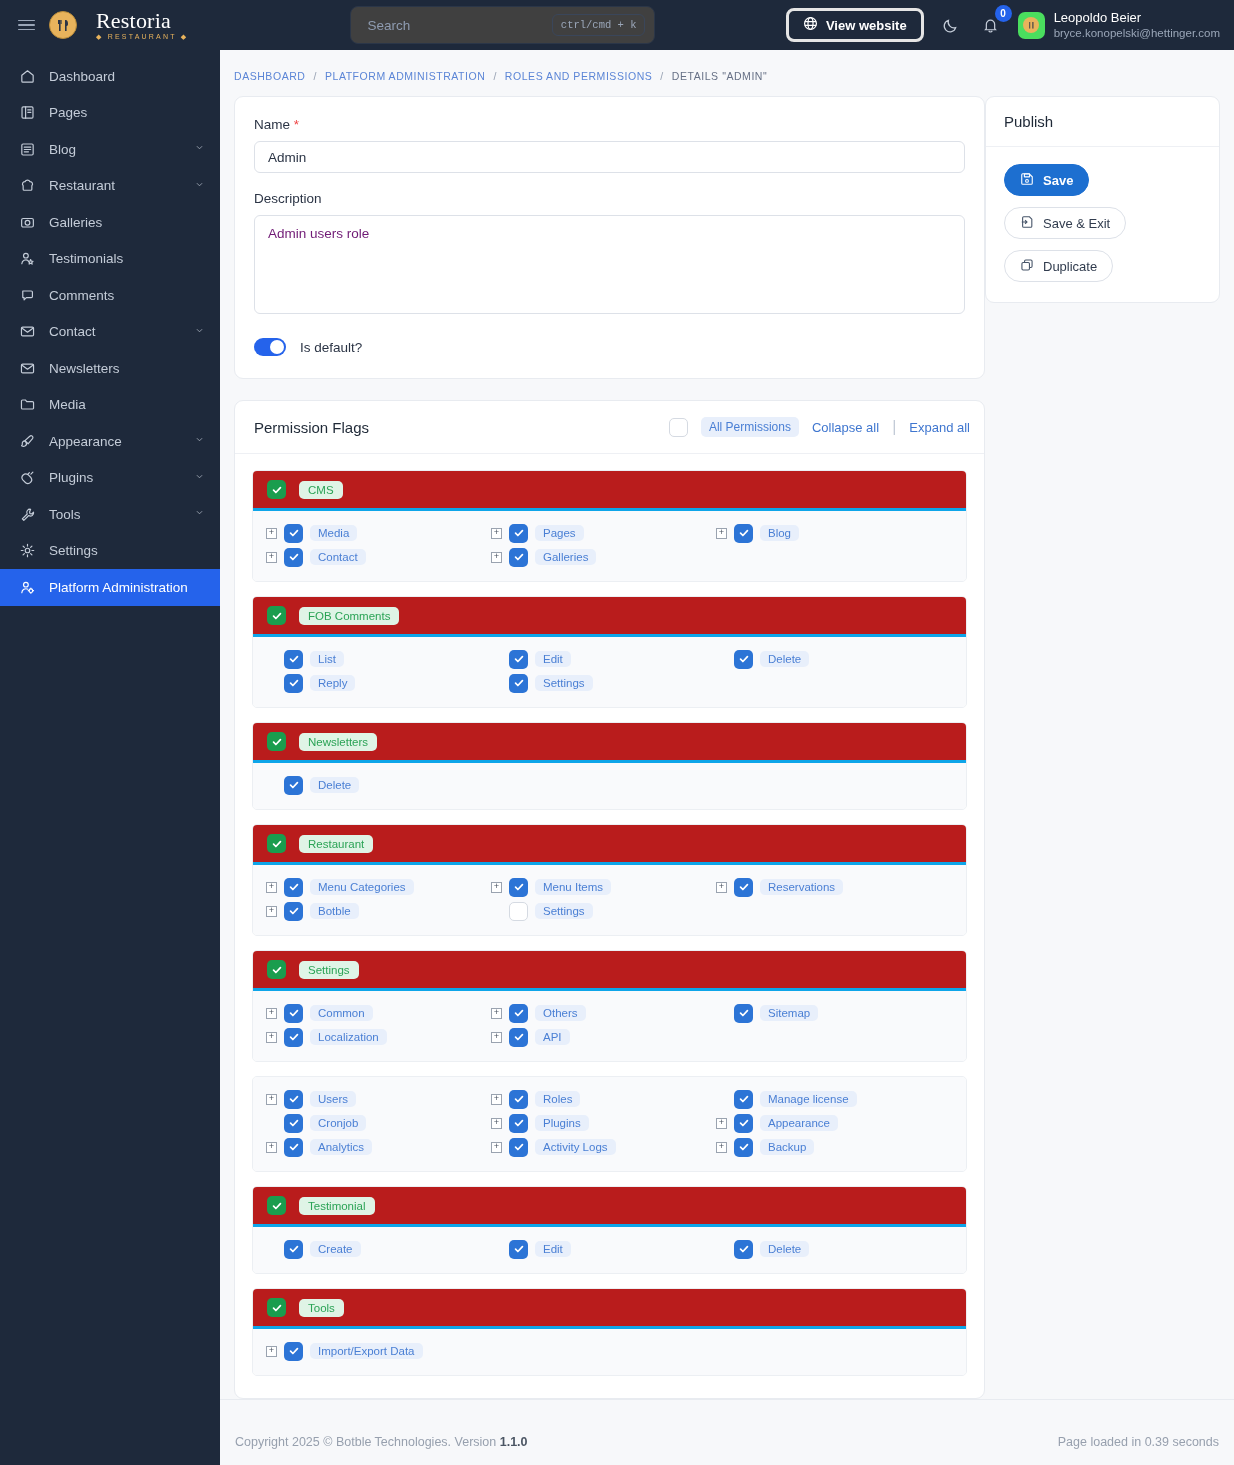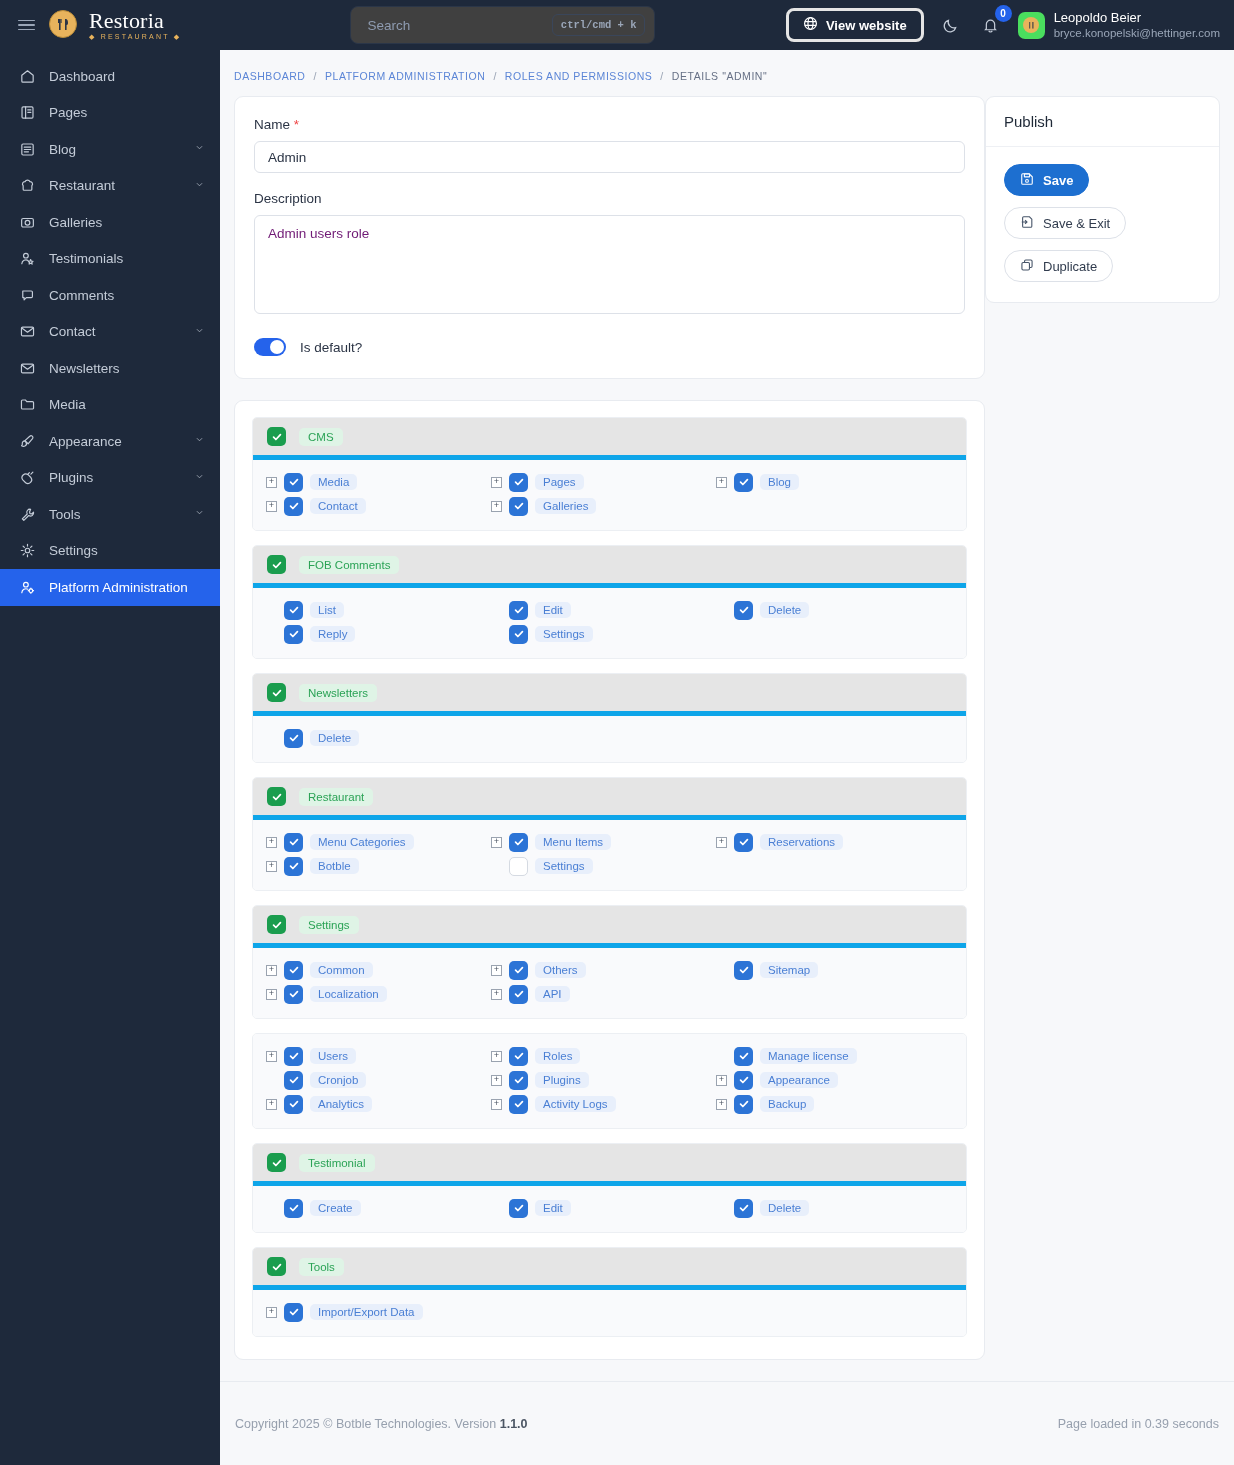--- a/index.html
+++ b/index.html
@@ -14,41 +14,41 @@
   .app { display:flex; flex-direction:column; width:1234px; height:1465px; }
 
   
   .topbar {
     height:50px; flex:0 0 50px; background:#1e293b;
     display:flex; align-items:center; position:relative; z-index:5;
   }
   .tb-left { width:220px; display:flex; align-items:center; gap:14px; padding-left:18px; }
   .burger { display:flex; flex-direction:column; gap:3px; cursor:pointer; }
   .burger i { display:block; width:17px; height:1.6px; background:#9aa6b8; border-radius:1px; }
-  .logo { display:flex; gap:12px; }
+  .logo { display:flex; align-items:center; gap:19px; }
   .logo-mark {
     width:28px; height:28px; border-radius:50%;
     background:#e8b35c; border:1.5px solid #b98b39;
     display:flex; align-items:center; justify-content:center;
   }
   .logo-mark svg { display:block; }
   .logo-txt { line-height:1; }
   .logo-name { font-family:"Liberation Serif", serif; font-size:22px; color:#ffffff; letter-spacing:.2px; }
   .logo-sub { font-size:7px; color:#e8b35c; letter-spacing:2.2px; margin-top:1px; text-align:center; }
 
   .tb-mid { flex:1; display:flex; align-items:center; justify-content:center; }
   .searchbox {
     width:305px; height:38px; background:#404040; border:1px solid #2b3648;
     border-radius:8px; display:flex; align-items:center; padding:0 9px 0 16px;
     justify-content:space-between; cursor:text;
   }
   .searchbox .ph { color:#8e9bb0; font-size:13.5px; }
   .kbd {
     font-family:"Liberation Mono", monospace; font-size:10.5px; color:#9aa6b8;
-    border:1px solid #3a465a; border-radius:6px; padding:4px 8px; background:transparent;font-weight:bold;
+    border:1px solid #3a465a; border-radius:6px; padding:4px 8px; background:transparent;
   }
 
   .tb-right { display:flex; align-items:center; gap:14px; padding-right:14px; }
   .btn-website {
     height:34px; border:3px solid #e5e5e5; border-radius:8px; background:transparent;
     color:#fff; font-size:13px; font-weight:bold; display:flex; align-items:center;
     gap:8px; padding:0 14px; cursor:pointer;
   }
   .icobtn { width:26px; height:26px; display:flex; align-items:center; justify-content:center;
             position:relative; cursor:pointer; }
@@ -143,22 +143,22 @@
   }
   .tag {
     background:#e8effb; color:#4a7fd4; border-radius:5px; padding:3px 8px; font-size:12px;
   }
   .lnk { color:#3f76cf; font-size:13px; cursor:pointer; }
   .vdiv { color:#c3cbd7; }
 
   .perm-body { padding:16px 17px 22px 17px; display:flex; flex-direction:column; gap:14px; }
   .grp { border:1px solid #eceff3; border-radius:5px; overflow:hidden; }
   .grp-head {
-    background:#e5e5e5; padding:9px 14px; display:flex; align-items:center; gap:13px;
-    border-bottom:5px solid #0ea5e9;
+    background:#b91c1c; padding:9px 14px; display:flex; align-items:center; gap:13px;
+    border-bottom:3px solid #0ea5e9;
   }
   .cb-green {
     width:19px; height:19px; border-radius:5px; background:#1a9d4e; flex:0 0 19px;
     display:flex; align-items:center; justify-content:center; cursor:pointer;
   }
   .cb-blue {
     width:19px; height:19px; border-radius:5px; background:#2c74d6; flex:0 0 19px;
     display:flex; align-items:center; justify-content:center; cursor:pointer;
   }
   .tag-green { background:#dff4e6; color:#2ba356; border-radius:5px; padding:3px 9px; font-size:11.5px; }
@@ -445,20 +445,30 @@
             <textarea class="ftarea" style="">Admin users role</textarea>
             <div class="toggle-row">
               <div class="toggle">
                   <div class="knob"></div>
                 </div>
               <span class="toggle-lbl">Is default?</span>
             </div>
           </div>
 
           <div class="card permcard">
+            <div class="perm-head">
+              <div class="perm-title">Permission Flags</div>
+              <div class="perm-tools">
+                <div class="cb-empty"></div>
+                <span class="tag">All Permissions</span>
+                <span class="lnk">Collapse all</span>
+                <span class="vdiv">|</span>
+                <span class="lnk">Expand all</span>
+              </div>
+            </div>
             <div class="perm-body" id="perm-body">
                 <div class="grp">
                   <div class="grp-head">
                     <span class="cb-green">
                       <svg class="check" width="12" height="12" viewBox="0 0 14 14" fill="none" stroke="#ffffff" stroke-width="2" stroke-linecap="round" stroke-linejoin="round">
                         <path d="m3 7.2 2.7 2.7L11 4.3"></path>
                       </svg>
                     </span>
                     <span class="tag-green">CMS</span>
                   </div>

